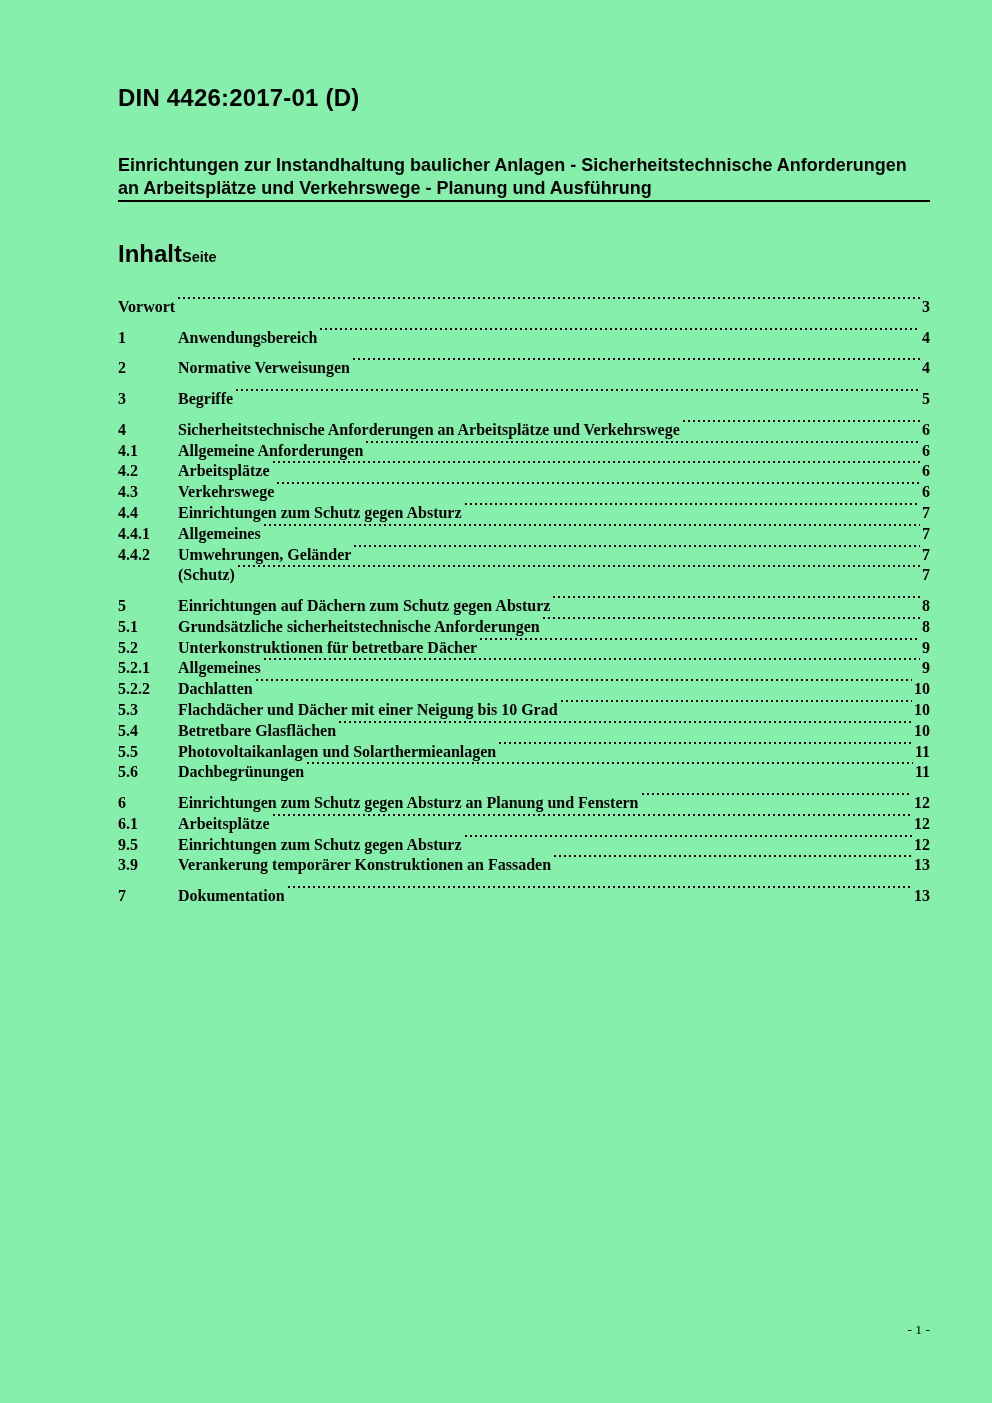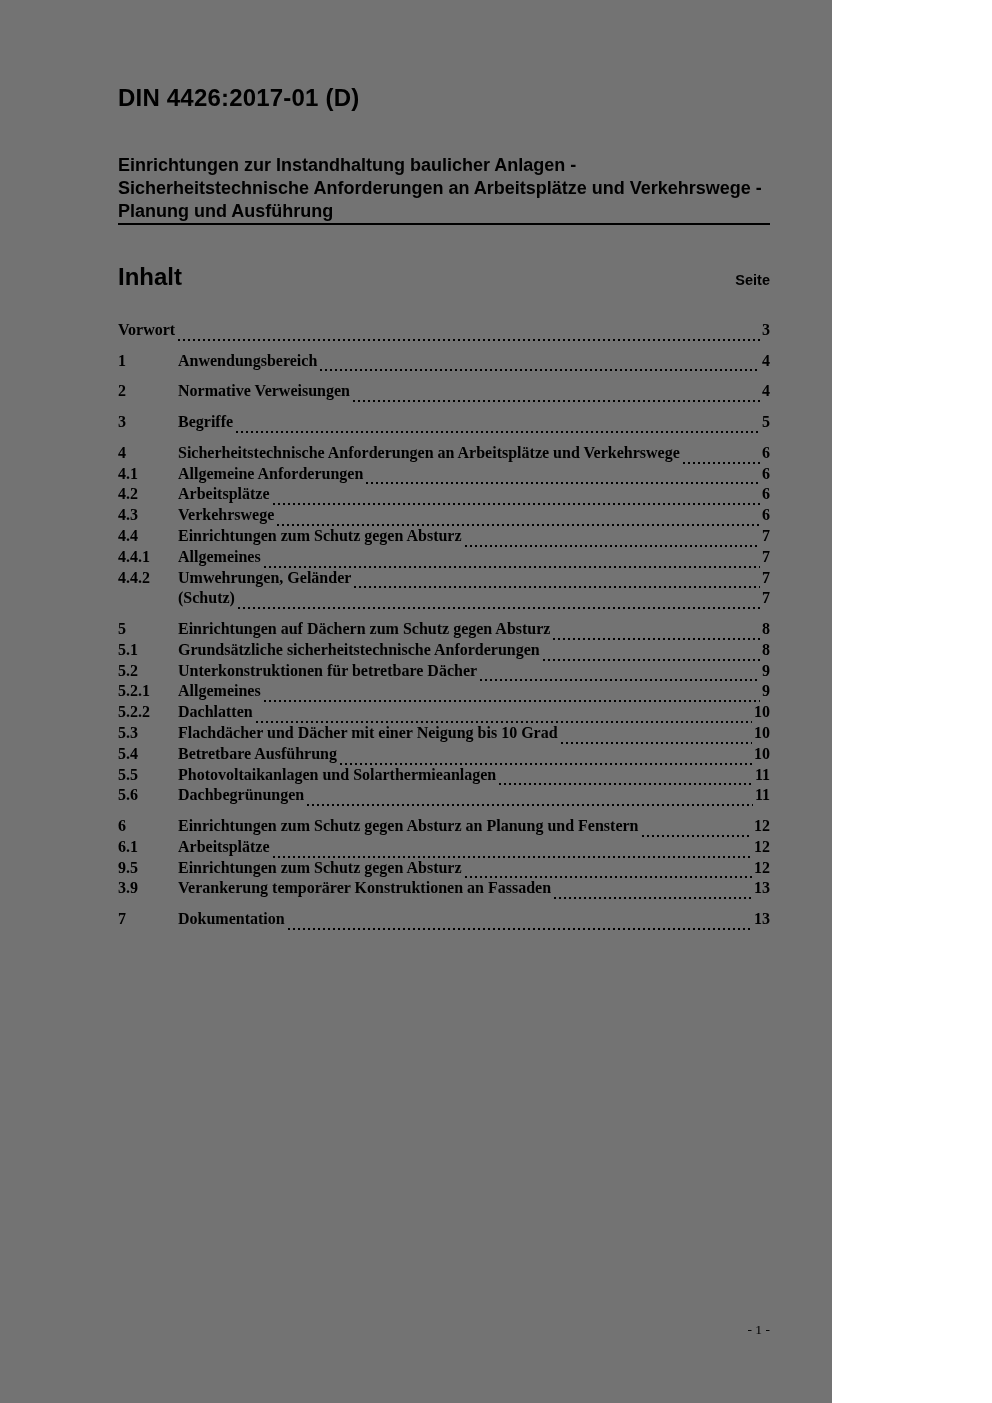--- a/index.html
+++ b/index.html
@@ -1,21 +1,21 @@
 <!DOCTYPE html>
 <html><head>
 <meta charset="utf-8">
 <style>
   * { margin: 0; padding: 0; box-sizing: border-box; }
   html, body { background: #ffffff; }
   .page {
     position: relative;
-    width: 832px;
+    width: 992px;
     height: 1403px;
-    background: #737373;
+    background: #86efac;
     color: #000000;
     padding: 0 62px 0 118px;
     overflow: hidden;
     font-family: "Liberation Serif", serif;
   }
   .doc-code {
     padding-top: 84px;
     font-family: "Liberation Sans", sans-serif;
     font-weight: bold;
     font-size: 24px;
@@ -26,36 +26,36 @@
     margin-top: 42px;
     font-family: "Liberation Sans", sans-serif;
     font-weight: bold;
     font-size: 18px;
     line-height: 23px;
     border-bottom: 2px solid #000;
   }
   .toc-header {
     margin-top: 38px;
     display: flex;
-    justify-content: space-between;
+    justify-content: flex-start;
     align-items: baseline;
     font-family: "Liberation Sans", sans-serif;
     font-weight: bold;
   }
   .toc-heading { font-size: 24px; line-height: 28px; }
   .page-col-label { font-size: 14.5px; }
   .toc-list {
     margin-top: 29px;
     font-weight: bold;
     font-size: 16px;
   }
   .toc-group { margin-bottom: 9.9px; }
   .toc-row {
     display: flex;
-    align-items: flex-end;
+    align-items: flex-start;
     line-height: 20.8px;
   }
   .num { flex: 0 0 60px; }
   .ttl { flex: 0 1 auto; white-space: nowrap; }
   .leader {
     flex: 1 1 auto;
     min-width: 8px;
     height: 2px;
     margin-left: 3px;
     margin-right: 2px;
@@ -195,21 +195,21 @@
           <span class="pg">10</span>
         </div>
         <div class="toc-row">
           <span class="num">5.3</span>
           <span class="ttl">Flachdächer und Dächer mit einer Neigung bis 10 Grad</span>
           <span class="leader"></span>
           <span class="pg">10</span>
         </div>
         <div class="toc-row">
           <span class="num">5.4</span>
-          <span class="ttl">Betretbare Ausführung</span>
+          <span class="ttl">Betretbare Glasflächen</span>
           <span class="leader"></span>
           <span class="pg">10</span>
         </div>
         <div class="toc-row">
           <span class="num">5.5</span>
           <span class="ttl">Photovoltaikanlagen und Solarthermieanlagen</span>
           <span class="leader"></span>
           <span class="pg">11</span>
         </div>
         <div class="toc-row">

